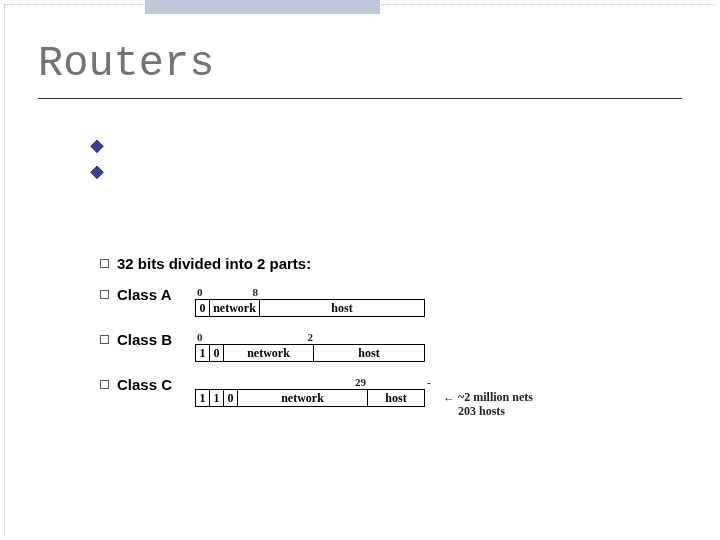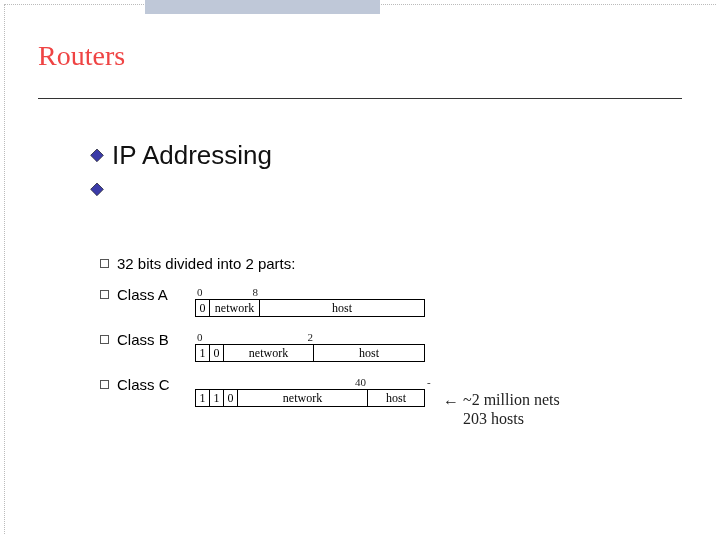--- a/index.html
+++ b/index.html
@@ -28,23 +28,23 @@
   .topbar {
     position: absolute;
     top: 0; left: 145px;
     width: 235px; height: 14px;
     background: #bfc8d8;
   }
   
   .title {
     position: absolute;
     top: 40px; left: 38px;
-    font-family: Liberation Serif, serif;
-    font-size: 28px;
-    color: #ef4444;
+    font-family: Liberation Mono, monospace;
+    font-size: 42px;
+    color: #737373;
   }
   .title-rule {
     position: absolute;
     top: 98px; left: 38px;
     width: 644px;
     border-top: 1px solid #333;
   }
   
   .toplist {
     position: absolute;
@@ -69,20 +69,21 @@
     top: 255px; left: 100px;
     width: 520px;
     font-family: Arial, sans-serif;
     font-size: 15px;
     color: #000;
   }
   .d-row {
     display: flex;
     align-items: flex-start;
     margin-bottom: 14px;
+    font-weight: bold;
   }
   .sq-bullet {
     width: 9px; height: 9px;
     border: 1px solid #555;
     background: #fff;
     margin-top: 4px;
     margin-right: 8px;
     flex-shrink: 0;
   }
   .d-label {
@@ -110,21 +111,21 @@
     font-family: 'Times New Roman', serif;
     font-size: 11px;
     color: #222;
     margin-bottom: 1px;
   }
   .tick-spacer { display: inline-block; }
   .boxcol { display: flex; flex-direction: column; }
   
   .annot {
     font-family: 'Times New Roman', serif;
-    font-size: 16px;
+    font-size: 12px;
     color: #222;
     margin-left: 18px;
     line-height: 1.2;
   }
   .annot-tick {
     font-family: 'Times New Roman', serif;
     font-size: 11px;
     color: #222;
     margin: 0 0 2px 2px;
   }
@@ -139,21 +140,20 @@
 <div class="title">Routers</div>
 <div class="title-rule"></div>
 
 <div class="toplist">
   <div class="top-item">
     <span class="diamond">
       <svg width="14" height="14">
           <rect x="7" y="0" width="9" height="9" transform="rotate(45 7 0)" fill="#3b3ba8" stroke="#111" stroke-width="0.6"></rect>
         </svg>
     </span>
-    <span>IP Addressing</span>
   </div>
   <div class="top-item">
     <span class="diamond">
       <svg width="14" height="14">
           <rect x="7" y="0" width="9" height="9" transform="rotate(45 7 0)" fill="#3b3ba8" stroke="#111" stroke-width="0.6"></rect>
         </svg>
     </span>
   </div>
 </div>
 
@@ -200,21 +200,21 @@
       </div>
     </div>
   </div>
 
   <div class="d-row" style="margin-bottom:16px">
     <span class="sq-bullet"></span>
     <span class="d-label">Class C</span>
     <div class="boxcol">
       <div class="tick-row">
         <span class="tick-spacer" style="width:160px"></span>
-        <span>40</span>
+        <span>29</span>
       </div>
       <div class="ip-box" style="width:230px">
         <div class="cell" style="width:14px">1</div>
         <div class="cell" style="width:14px">1</div>
         <div class="cell" style="width:14px">0</div>
         <div class="cell" style="width:130px">network</div>
         <div class="cell" style="flex:1">host</div>
       </div>
     </div>
     <div>

